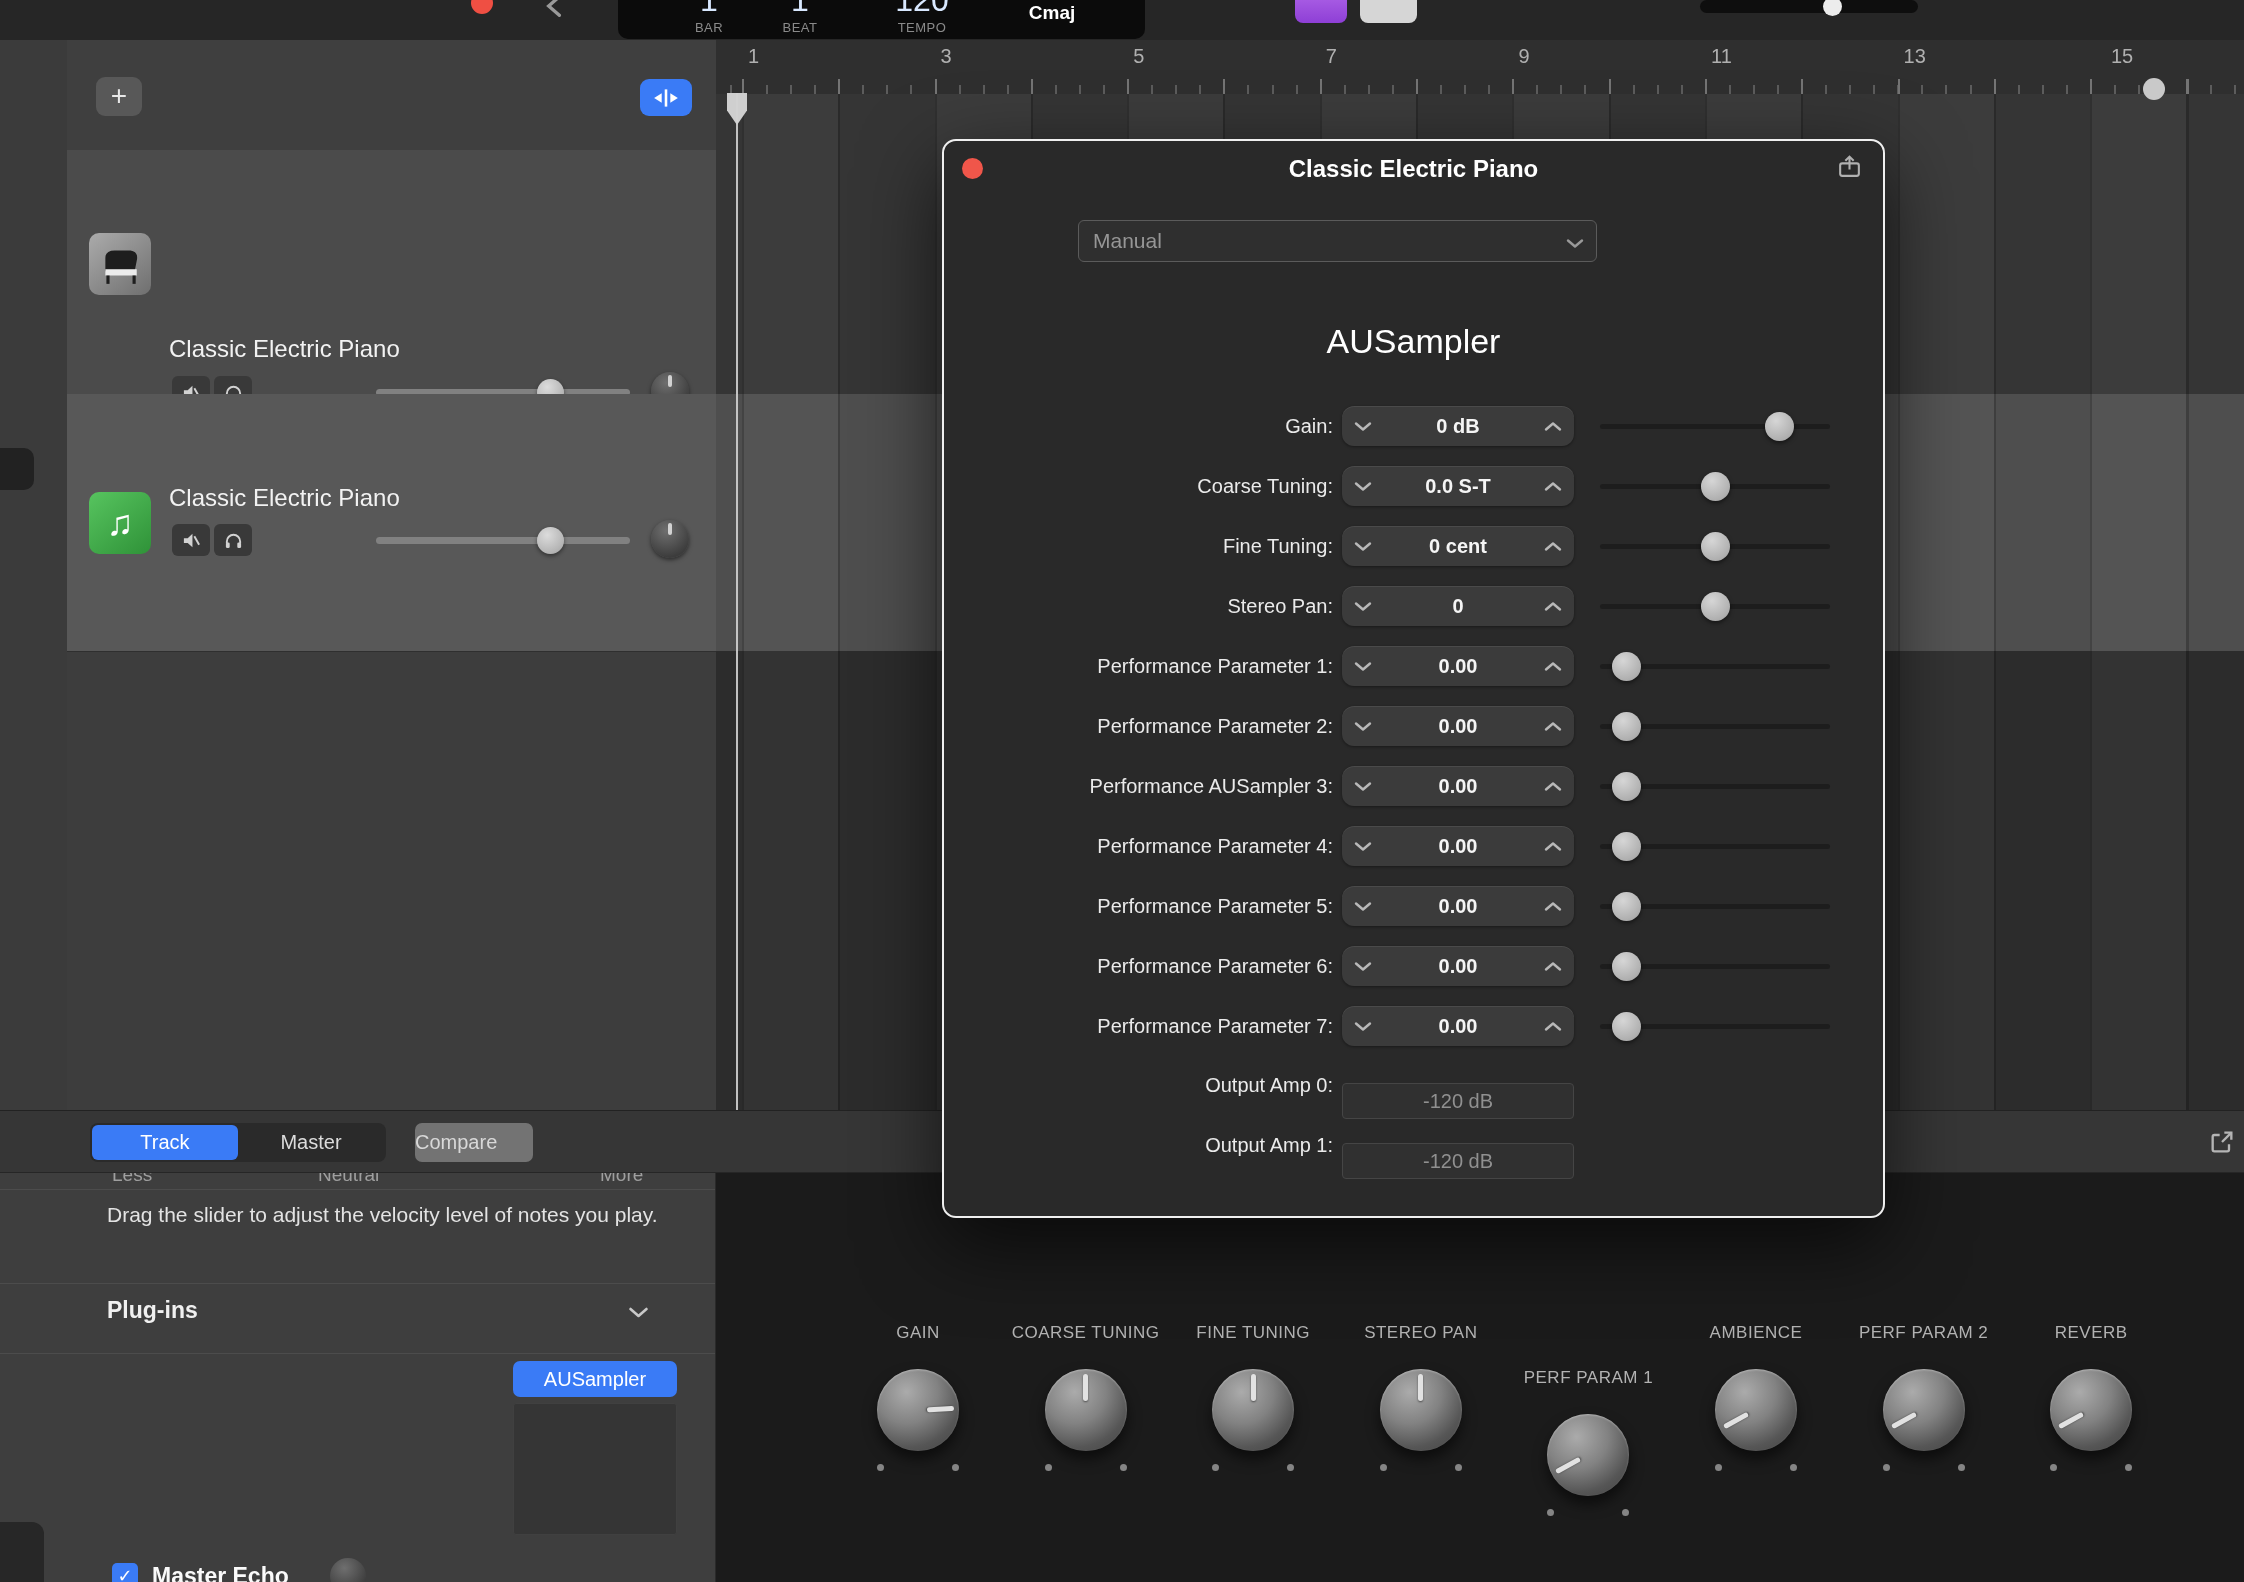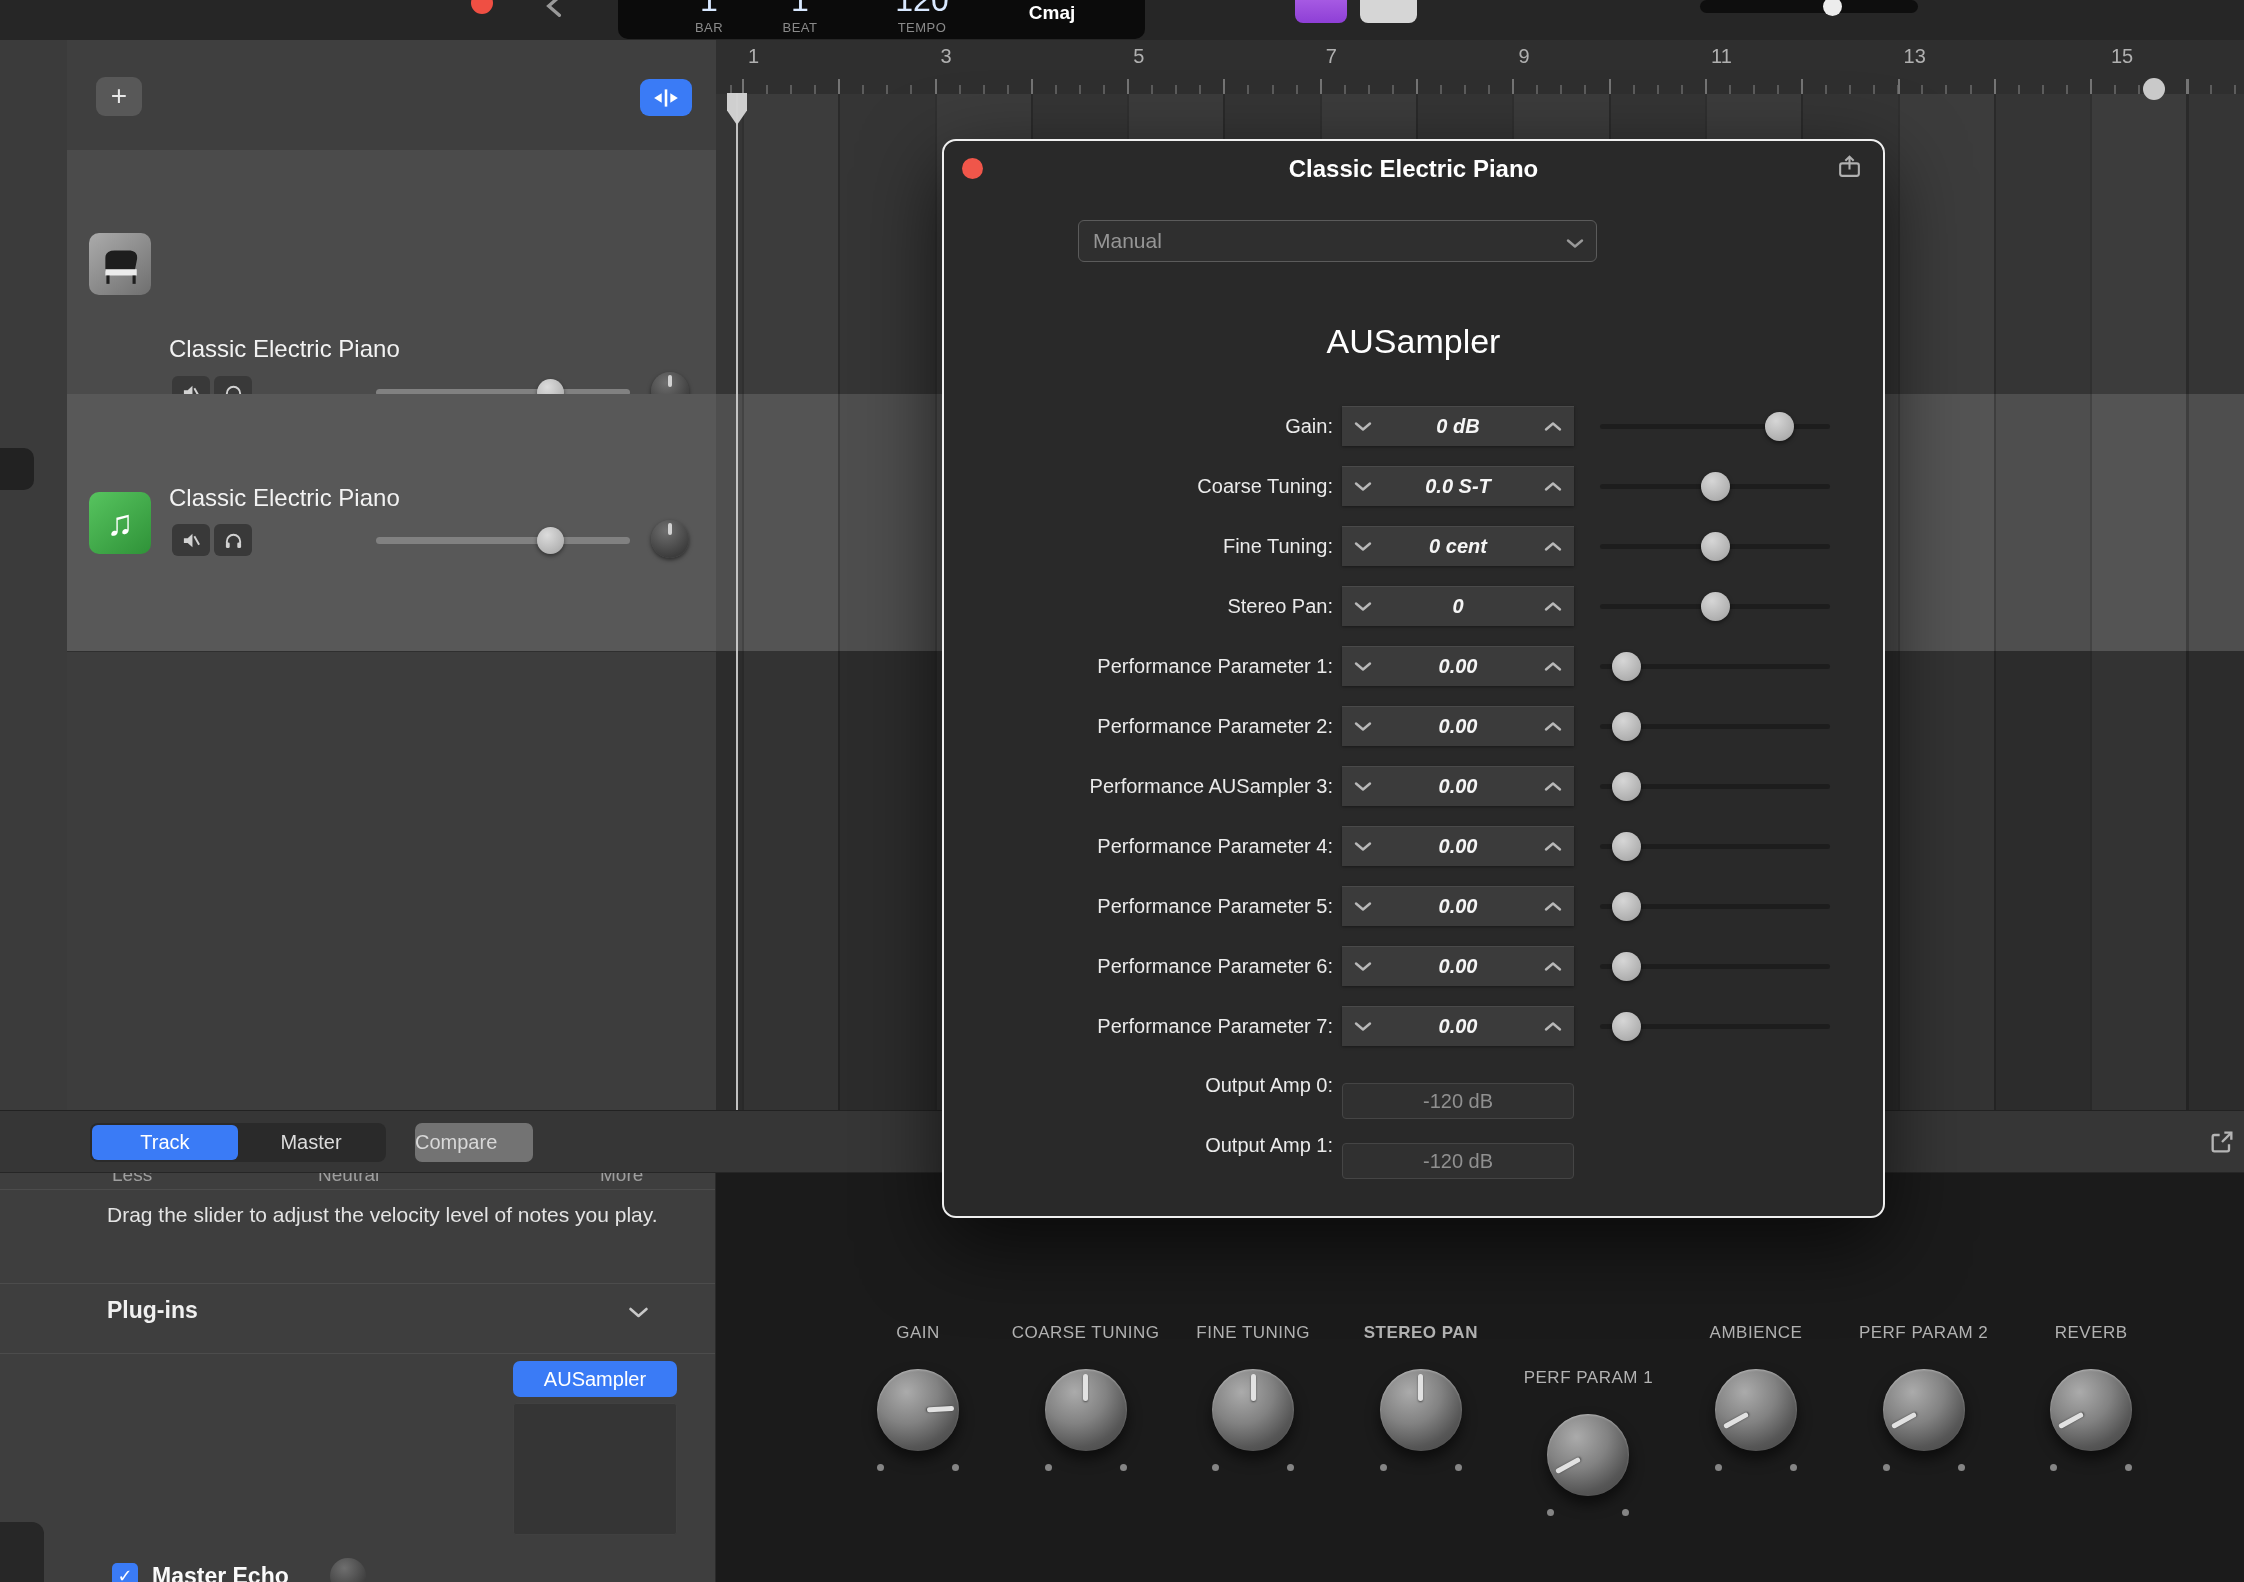--- a/index.html
+++ b/index.html
@@ -66,23 +66,23 @@
   #pw-title{position:absolute;left:0;top:14px;width:100%;text-align:center;font-size:24px;font-weight:bold;color:#fff;}
   #pw-ext{position:absolute;right:20px;top:12px;}
   #pw-preset{position:absolute;left:134px;top:79px;width:517px;height:40px;background:#2f2f2f;border:1px solid #5b5b5b;border-radius:6px;}
   #pw-preset-label{position:absolute;left:14px;top:0;line-height:40px;font-size:21px;color:#969696;}
   #pw-preset-chev{position:absolute;right:12px;top:14px;}
   #pw-engine{position:absolute;left:0;top:181px;width:100%;text-align:center;font-size:34px;font-weight:500;color:#fff;}
   #pw-rows{position:absolute;left:0;top:255px;width:100%;}
   #pw-outputs{position:absolute;left:0;top:914px;width:100%;}
   .pw-row{position:relative;height:60px;}
   .pw-label{position:absolute;left:0;top:0;width:389px;text-align:right;line-height:60px;font-size:20px;color:#eaeaea;}
-  .pw-stepper{position:absolute;left:398px;top:10px;width:232px;height:40px;background:#3b3b3b;border-radius:0;
+  .pw-stepper{position:absolute;left:398px;top:10px;width:232px;height:40px;background:#3b3b3b;border-radius:12px;
     box-shadow:inset 0 1px 0 rgba(255,255,255,.08),0 1px 3px rgba(0,0,0,.4);
-    display:flex;align-items:center;justify-content:space-between;padding:0 12px;box-sizing:border-box;font-style:italic;}
+    display:flex;align-items:center;justify-content:space-between;padding:0 12px;box-sizing:border-box;}
   .pw-value{font-size:20px;font-weight:600;color:#f5f5f5;}
   .pw-chev{display:flex;align-items:center;}
   .pw-slider{position:absolute;left:656px;top:0;width:230px;height:60px;}
   .pw-track{position:absolute;left:0;top:28px;width:100%;height:5px;border-radius:3px;background:#1d1d1d;}
   .pw-knob{position:absolute;top:16px;width:29px;height:29px;border-radius:50%;
     background:radial-gradient(circle at 38% 30%,#d6d6d6,#b0b0b0 70%,#9a9a9a);box-shadow:0 2px 4px rgba(0,0,0,.5);}
   .pw-field{position:absolute;left:398px;top:12px;width:232px;height:36px;background:#303030;border:1px solid #454545;border-radius:4px;
     text-align:center;line-height:34px;font-size:20px;color:#909090;box-sizing:border-box;margin-top:16px;}
 
   
@@ -562,21 +562,21 @@
         <div class="knob-cell" style="left: 453.2px;">
           <div class="knob-label">FINE TUNING</div>
           <div class="knob">
             <div class="knob-rot" style="transform:rotate(0deg)">
               <div class="knob-pointer"></div>
             </div>
           </div>
           <div class="knob-dot dl"></div>
           <div class="knob-dot dr"></div>
         </div>
-        <div class="knob-cell" style="left: 620.8px; font-weight: bold;">
+        <div class="knob-cell" style="left: 620.8px;">
           <div class="knob-label">STEREO PAN</div>
           <div class="knob">
             <div class="knob-rot" style="transform:rotate(0deg)">
               <div class="knob-pointer"></div>
             </div>
           </div>
           <div class="knob-dot dl"></div>
           <div class="knob-dot dr"></div>
         </div>
         <div class="knob-cell" style="left: 788.4px; margin-top: 45px;">

